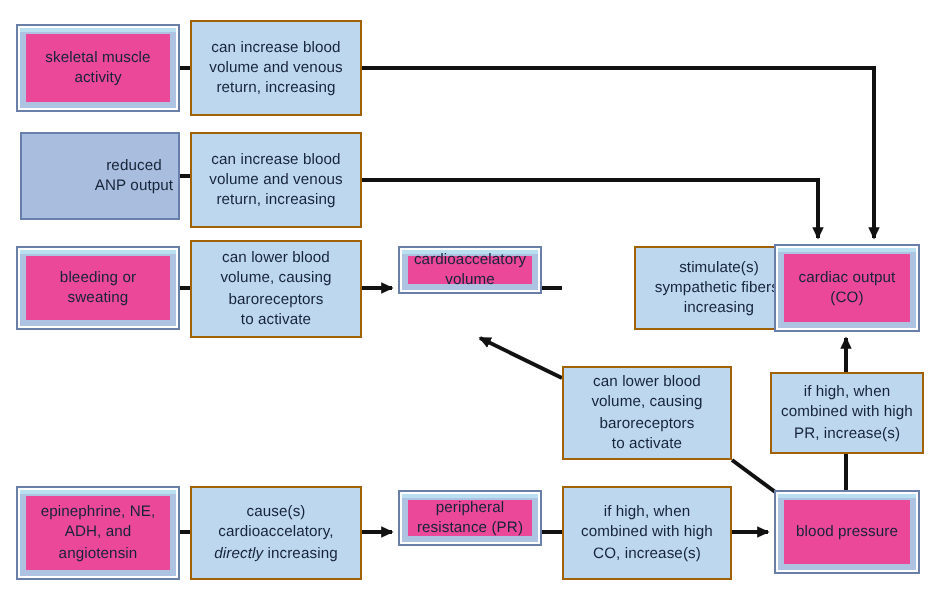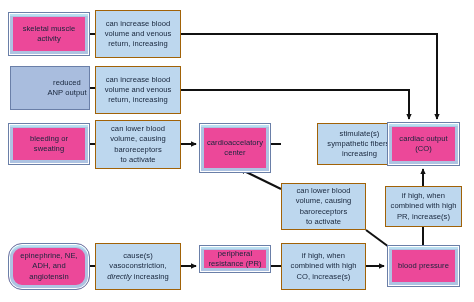--- a/index.html
+++ b/index.html
@@ -126,46 +126,46 @@
   </div>
 
   <div class="node cyan" style="left:8px; top:123px; width:82px; height:42px;">
     <span class="ntext"><span>bleeding or</span><br><span>sweating</span></span>
   </div>
 
   <div class="node pale" style="left:95px; top:120px; width:86px; height:49px;">
     <span class="ntext"><span>can lower blood</span><br><span>volume, causing</span><br><span>baroreceptors</span><br><span>to activate</span></span>
   </div>
 
-  <div class="node cyan" style="left:199px; top:123px; width:72px; height:50px;">
-    <span class="ntext"><span>cardioaccelatory</span><br><span>center</span></span>
+  <div class="node cyan" style="left:199px; top:123px; width:72px; height:24px;">
+    <span class="ntext"><span>cardioaccelatory</span><br><span>volume</span></span>
   </div>
 
   <div class="node pale" style="left:281px; top:123px; width:85px; height:42px;margin-left:36px;">
     <span class="ntext"><span>stimulate(s)</span><br><span>sympathetic fibers,</span><br><span>increasing</span></span>
   </div>
 
   <div class="node cyan" style="left:387px; top:122px; width:73px; height:44px;">
     <span class="ntext"><span>cardiac output</span><br><span>(CO)</span></span>
   </div>
 
   <div class="node pale" style="left:281px; top:183px; width:85px; height:47px;">
     <span class="ntext"><span>can lower blood</span><br><span>volume, causing</span><br><span>baroreceptors</span><br><span>to activate</span></span>
   </div>
 
   <div class="node pale" style="left:385px; top:186px; width:77px; height:41px;">
     <span class="ntext"><span>if high, when</span><br><span>combined with high</span><br><span>PR, increase(s)</span></span>
   </div>
 
-  <div class="node cyan" style="left:8px; top:243px; width:82px; height:47px;border-radius:14px;">
+  <div class="node cyan" style="left:8px; top:243px; width:82px; height:47px;">
     <span class="ntext"><span>epinephrine, NE,</span><br><span>ADH, and</span><br><span>angiotensin</span></span>
   </div>
 
   <div class="node pale" style="left:95px; top:243px; width:86px; height:47px;">
-    <span class="ntext"><span>cause(s)</span><br><span>vasoconstriction,</span><br><span class="ital">directly</span> <span>increasing</span></span>
+    <span class="ntext"><span>cause(s)</span><br><span>cardioaccelatory,</span><br><span class="ital">directly</span> <span>increasing</span></span>
   </div>
 
   <div class="node cyan" style="left:199px; top:245px; width:72px; height:28px;">
     <span class="ntext"><span>peripheral</span><br><span>resistance (PR)</span></span>
   </div>
 
   <div class="node pale" style="left:281px; top:243px; width:85px; height:47px;">
     <span class="ntext"><span>if high, when</span><br><span>combined with high</span><br><span>CO, increase(s)</span></span>
   </div>
 

